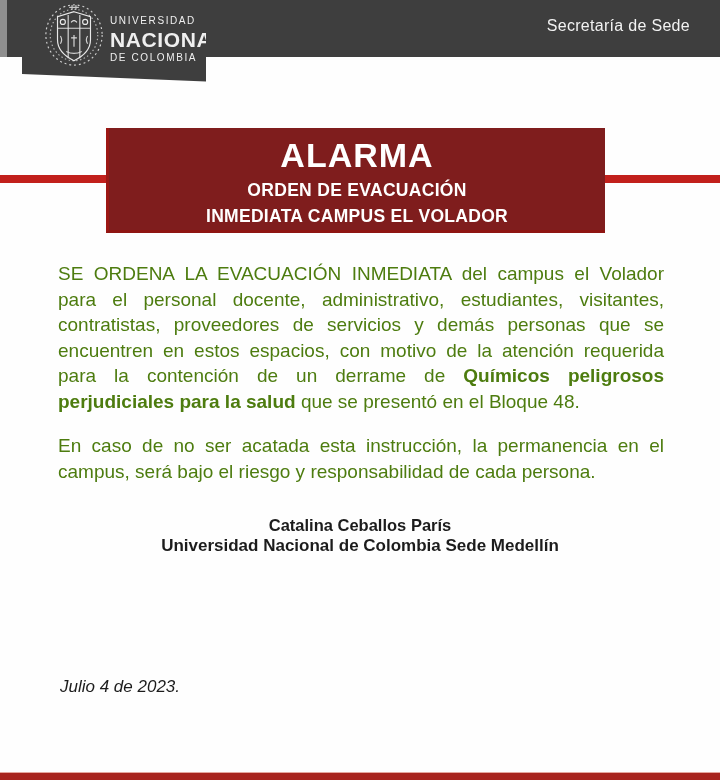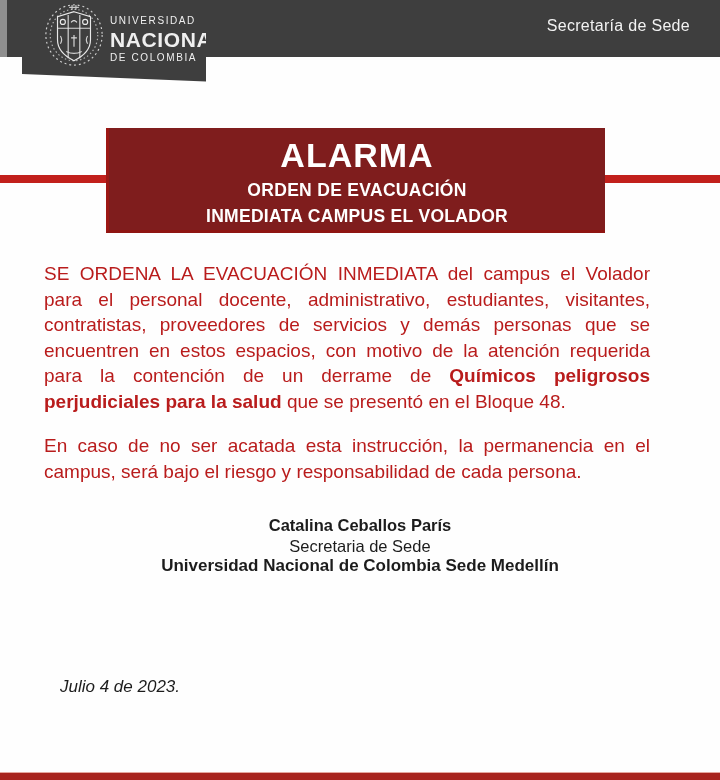--- a/index.html
+++ b/index.html
@@ -95,23 +95,23 @@
   .alert-sub {
     font-size: 17.5px;
     font-weight: 700;
     line-height: 26px;
     letter-spacing: 0.3px;
   }
 
   
   .content {
     position: absolute;
-    left: 44px; top: 261px;
+    left: 58px; top: 261px;
     width: 606px;
-    color: #b91c1c;
+    color: #4d7c0f;
     font-size: 19px;
     line-height: 25.5px;
     text-align: justify;
   }
   .content p + p { margin-top: 19px; }
   .content b { font-weight: 700; }
 
   .signature {
     position: absolute;
     left: 0; top: 494px;
@@ -180,21 +180,20 @@
     <div class="alert-sub">INMEDIATA CAMPUS EL VOLADOR</div>
   </div>
 
   <main class="content">
     <p><span>SE ORDENA LA EVACUACIÓN INMEDIATA del campus el Volador para el personal docente, administrativo, estudiantes, visitantes, contratistas, proveedores de servicios y demás personas que se encuentren en estos espacios, con motivo de la atención requerida para la contención de un derrame de </span><b>Químicos peligrosos perjudiciales para la salud</b><span> que se presentó en el Bloque 48.</span></p>
     <p>En caso de no ser acatada esta instrucción,  la permanencia en el campus, será bajo el riesgo y responsabilidad de cada persona.</p>
   </main>
 
   <div class="signature">
     <div class="sig-name">Catalina Ceballos París</div>
-    <div class="sig-role">Secretaria de Sede</div>
     <div class="sig-org">Universidad Nacional de Colombia Sede Medellín</div>
   </div>
 
   <div class="doc-date">Julio 4 de 2023.</div>
 
   <footer class="bottombar"></footer>
 
 </div>
 
 </body></html>

